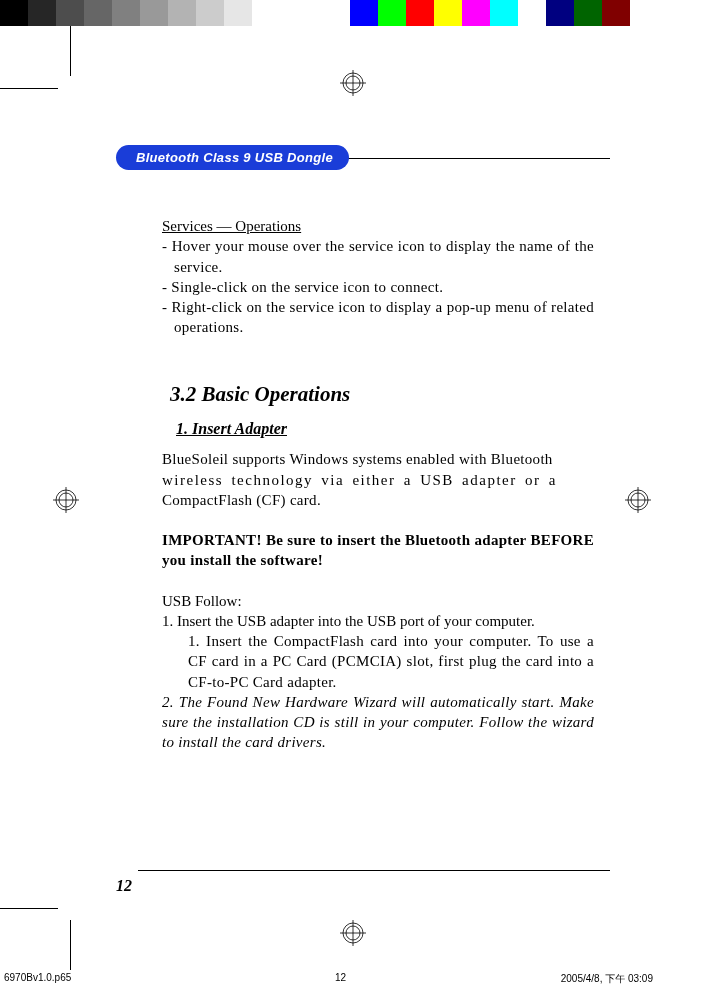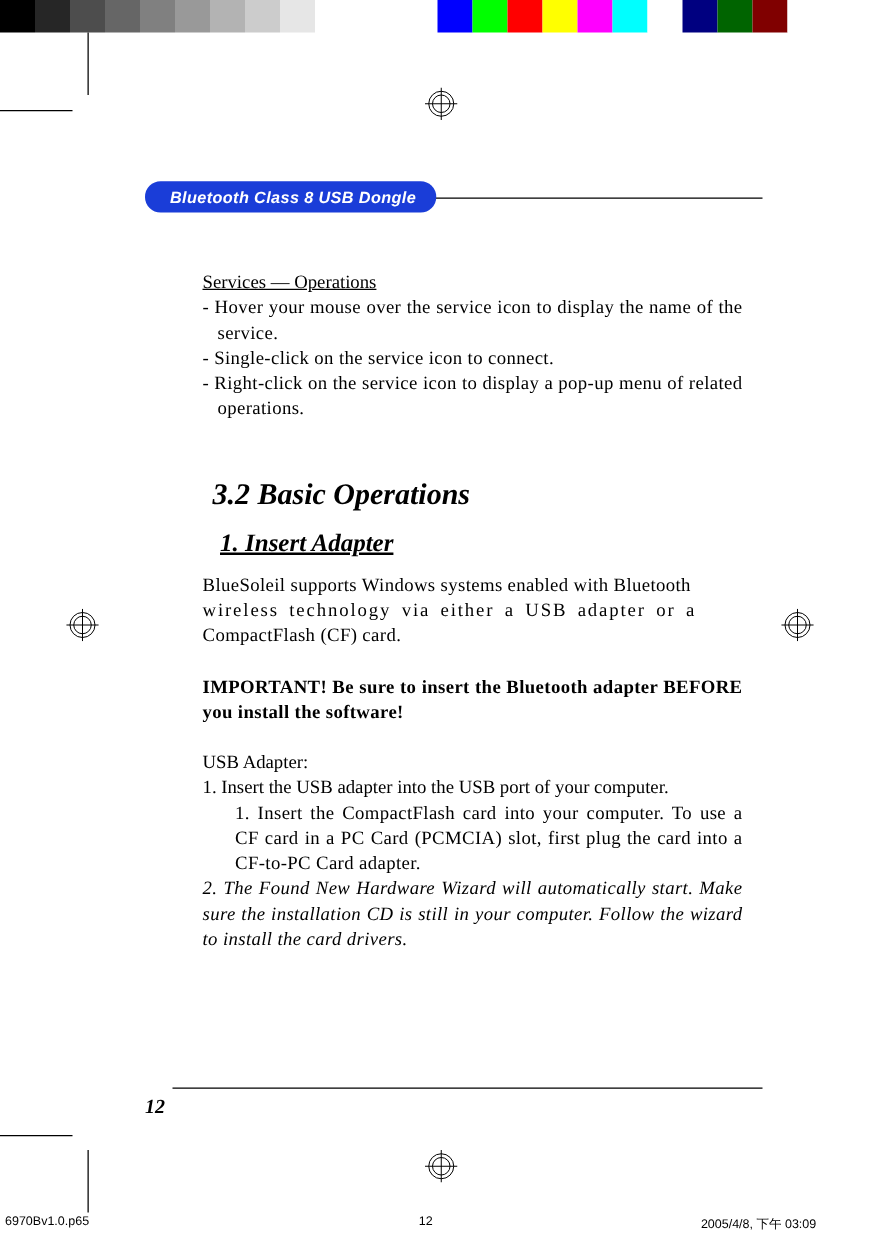--- a/index.html
+++ b/index.html
@@ -64,28 +64,28 @@
     .underline { text-decoration: underline; }
     .bullet-item {
       text-align: justify;
       padding-left: 12px;
       text-indent: -12px;
       letter-spacing: 0.3px;
     }
     .section-num {
       margin-top: 42px;
       margin-left: 8px;
-      font-size: 24px;
+      font-size: 21px;
       font-weight: bold;
       font-style: italic;
     }
     .sub-heading {
       margin-top: 10px;
       margin-left: 14px;
-      font-size: 20px;
+      font-size: 16px;
       font-weight: bold;
       font-style: italic;
       text-decoration: underline;
     }
     .para {
       margin-top: 10px;
       text-align: justify;
       letter-spacing: 0.3px;
     }
     .para-wide { text-align: justify; letter-spacing: 1.5px; word-spacing: 3px; }
@@ -186,40 +186,40 @@
       <circle cx="13" cy="13" r="7" fill="none" stroke="#000" stroke-width="0.8"></circle>
       <circle cx="13" cy="13" r="10" fill="none" stroke="#000" stroke-width="0.8"></circle>
       <line x1="13" y1="0" x2="13" y2="26" stroke="#000" stroke-width="0.8"></line>
       <line x1="0" y1="13" x2="26" y2="13" stroke="#000" stroke-width="0.8"></line>
     </svg>
 </div>
 
 <div class="header-line"></div>
 
 <div class="page-content">
-  <div class="header-pill">Bluetooth Class 8 USB Dongle</div>
+  <div class="header-pill">Bluetooth Class 9 USB Dongle</div>
 
   <div class="body-text">
     <div class="underline">Services — Operations</div>
     <div class="bullet-item">- Hover your mouse over the service icon to display the name of the service.</div>
     <div class="bullet-item">- Single-click on the service icon to connect.</div>
     <div class="bullet-item">- Right-click on the service icon to display a pop-up menu of related operations.</div>
 
     <div class="section-num">3.2  Basic Operations</div>
     <div class="sub-heading">1. Insert Adapter</div>
 
     <div class="para">
       <span>BlueSoleil supports Windows systems enabled with Bluetooth</span><br>
       <span class="para-wide">wireless technology via either a USB adapter or a</span><br>
       <span>CompactFlash (CF) card.</span>
     </div>
 
     <div class="important">IMPORTANT! Be sure to insert the Bluetooth adapter BEFORE you install the software!</div>
 
-    <div style="margin-top:20px;">USB Adapter:</div>
+    <div style="margin-top:20px;">USB Follow:</div>
     <div>1. Insert the USB adapter into the USB port of your computer.</div>
 
     <div class="para" style="margin-top:0;margin-left:26px;">1. Insert the CompactFlash card into your computer. To use a CF card in a PC Card (PCMCIA) slot, first plug the card into a CF-to-PC Card adapter.</div>
     <div class="para" style="margin-top:0;font-style:italic;">2. The Found New Hardware Wizard will automatically start. Make sure the installation CD is still in your computer. Follow the wizard to install the card drivers.</div>
   </div>
 </div>
 
 <div class="page-num-line"></div>
 <div class="page-num">12</div>
 

